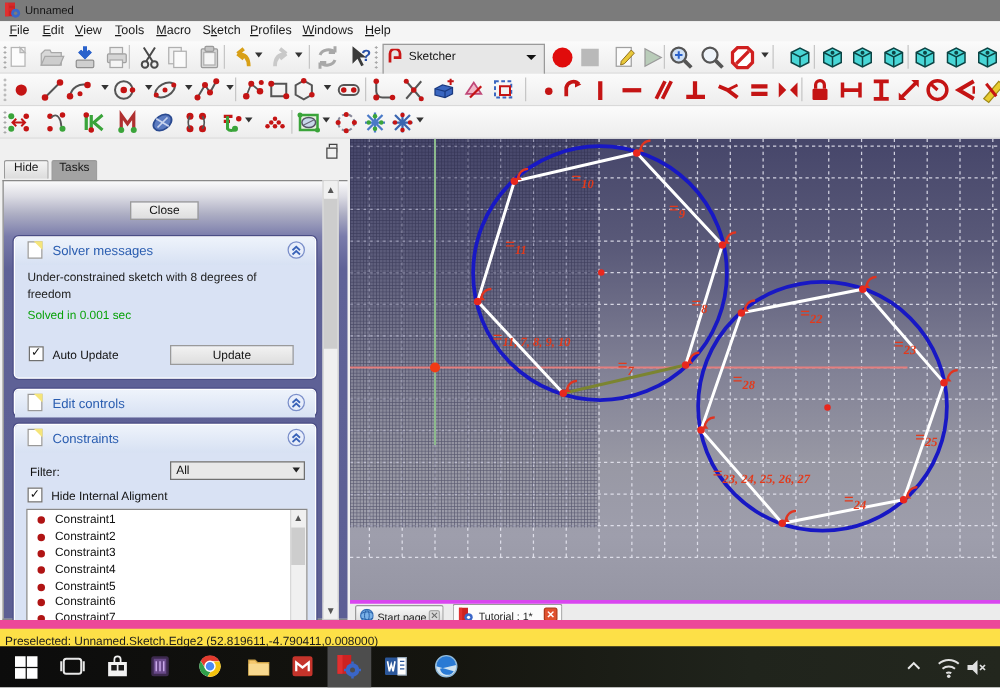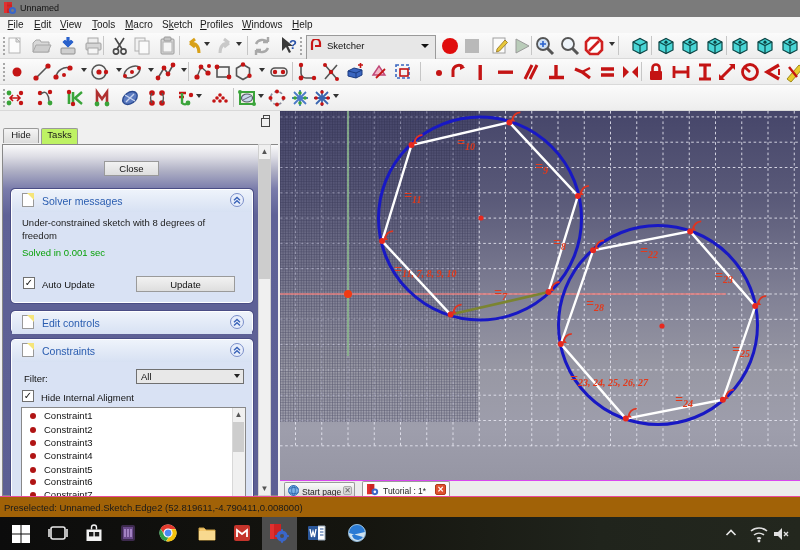--- a/index.html
+++ b/index.html
@@ -17,36 +17,36 @@
 .ic{position:absolute;top:2px;width:22px;height:22px}
 .sep{position:absolute;top:3px;width:1px;height:19px;background:#c6c6c6}
 .handle{position:absolute;top:3px;width:4px;height:19px;background-image:radial-gradient(circle,#a8a8a8 1px,transparent 1px);background-size:4px 4px}
 .dd{position:absolute;top:9px;width:0;height:0;border-left:3.5px solid transparent;border-right:3.5px solid transparent;border-top:4px solid #333}
 
 #combo{position:absolute;left:0;top:111px;width:280px;height:385px;background:#f0f0f0;font-size:9.5px}
 #combo .title{position:absolute;left:0;top:2px;width:276px;height:13px;color:#111;font-size:9.5px;padding-left:3px}
 #combo .flicon{position:absolute;right:10px;top:4px;width:7px;height:7px;border:1px solid #444;background:#f0f0f0;z-index:2}
 #combo .flicon:before{content:"";position:absolute;left:-3px;top:2px;width:7px;height:7px;border:1px solid #444;background:#f0f0f0}
 .tab{position:absolute;top:17px;height:15px;font-size:9.5px;color:#1a1a1a;text-align:center;border:1px solid #9a9a9a;border-bottom:none;border-radius:2px 2px 0 0;background:linear-gradient(#f4f4f4,#dcdcdc)}
-.tab.active{background:#bef264;height:16px;z-index:3}
+.tab.active{background:#a3a3a3;height:16px;z-index:3}
 #tasksarea{position:absolute;left:2px;top:33px;width:276px;height:352px;background:linear-gradient(180deg,#fafafb 0,#dcdce4 12px,#aeafc4 26px,#7a7cab 44px,#5f6297 70px,#5c5f94 100%);border:1px solid #888;border-right:none}
 #pscroll{position:absolute;left:258px;top:33px;width:13px;height:352px;background:#f0f0f0;border:1px solid #d0d0d0}
 .sbtn{position:absolute;left:0;width:11px;height:13px;background:#f0f0f0;color:#555;font-size:8px;text-align:center;line-height:13px}
 .sthumb{position:absolute;left:0;top:14px;width:11px;height:120px;background:#cdcdcd}
 .tbox{position:absolute;left:8px;width:242px;background:#d9e2f4;border:1px solid #fff;border-radius:4px;box-shadow:0 0 0 1px #4a4d85}
 .tbox .hdr{position:absolute;left:0;top:0;width:100%;height:22px;border-radius:4px 4px 0 0;background:linear-gradient(#eef3fb,#d7e1f3);color:#2a5db0;font-weight:normal;font-size:10.5px}
 .tbox .hdr .htxt{position:absolute;left:30px;top:5px}
 .pageic{position:absolute;left:10px;top:3px;width:12px;height:14px;background:#fff;border:1px solid #999}
 .pageic:before{content:"";position:absolute;right:-1px;top:-1px;border-style:solid;border-width:0 7px 7px 0;border-color:transparent #f5e57a transparent transparent}
 .chev{position:absolute;right:8px;top:3px;width:14px;height:14px;border:1px solid #7a8ec9;border-radius:50%;background:#e8eefb}
 .btn{position:absolute;background:linear-gradient(#f2f2f2,#dedede);border:1px solid #9a9a9a;font-size:9.5px;color:#111;text-align:center}
 .cb{position:absolute;width:12px;height:12px;background:#fff;border:1px solid #707070;font-size:10px;line-height:10px;text-align:center;color:#111}
 
-#doctabs{position:absolute;left:280px;top:480px;width:520px;height:16px;background:#ececec;border-top:1px solid #d946ef}
-#statusbar{position:absolute;left:0;top:496px;width:800px;height:34px;background:#a16207;border-top:1px solid #ec4899;font-size:9.5px;color:#1a1a1a}
+#doctabs{position:absolute;left:280px;top:480px;width:520px;height:16px;background:#ececec;border-top:3px solid #d946ef}
+#statusbar{position:absolute;left:0;top:496px;width:800px;height:34px;background:#fde047;border-top:7px solid #ec4899;font-size:9.5px;color:#1a1a1a}
 #statusbar span{position:absolute;left:4px;top:5px}
 #taskbar{position:absolute;left:0;top:517px;width:800px;height:33px;background:linear-gradient(90deg,#0c0c0c 0,#15150f 45%,#20241c 75%,#23271e 100%)}
 .tic{position:absolute;top:5px;width:22px;height:22px}
 </style>
 </head>
 <body>
 <div id="app">
 <div class="titlebar">
   <svg style="position:absolute;left:4px;top:2px" width="13" height="13" viewBox="0 0 13 13">
         <rect x="0" y="0" width="8" height="11" fill="#cc2222"></rect>

